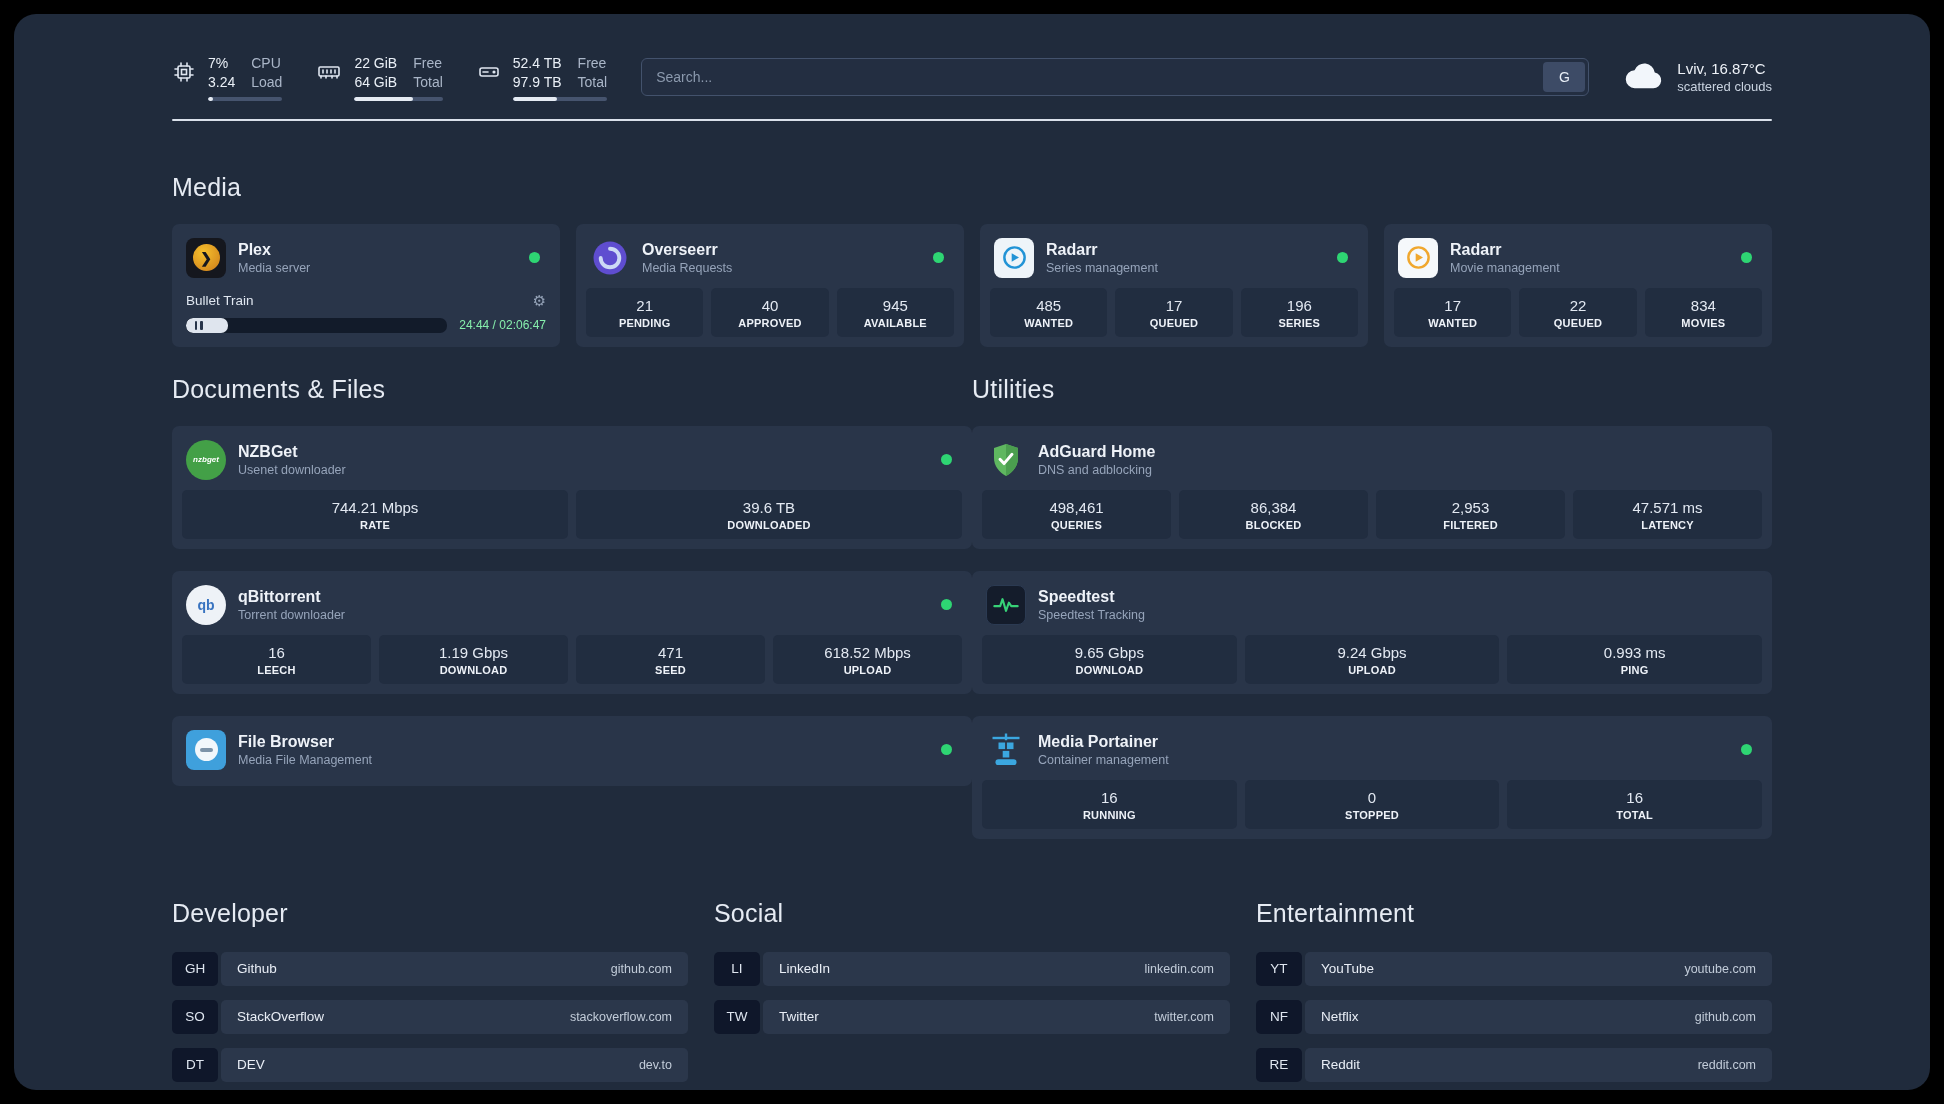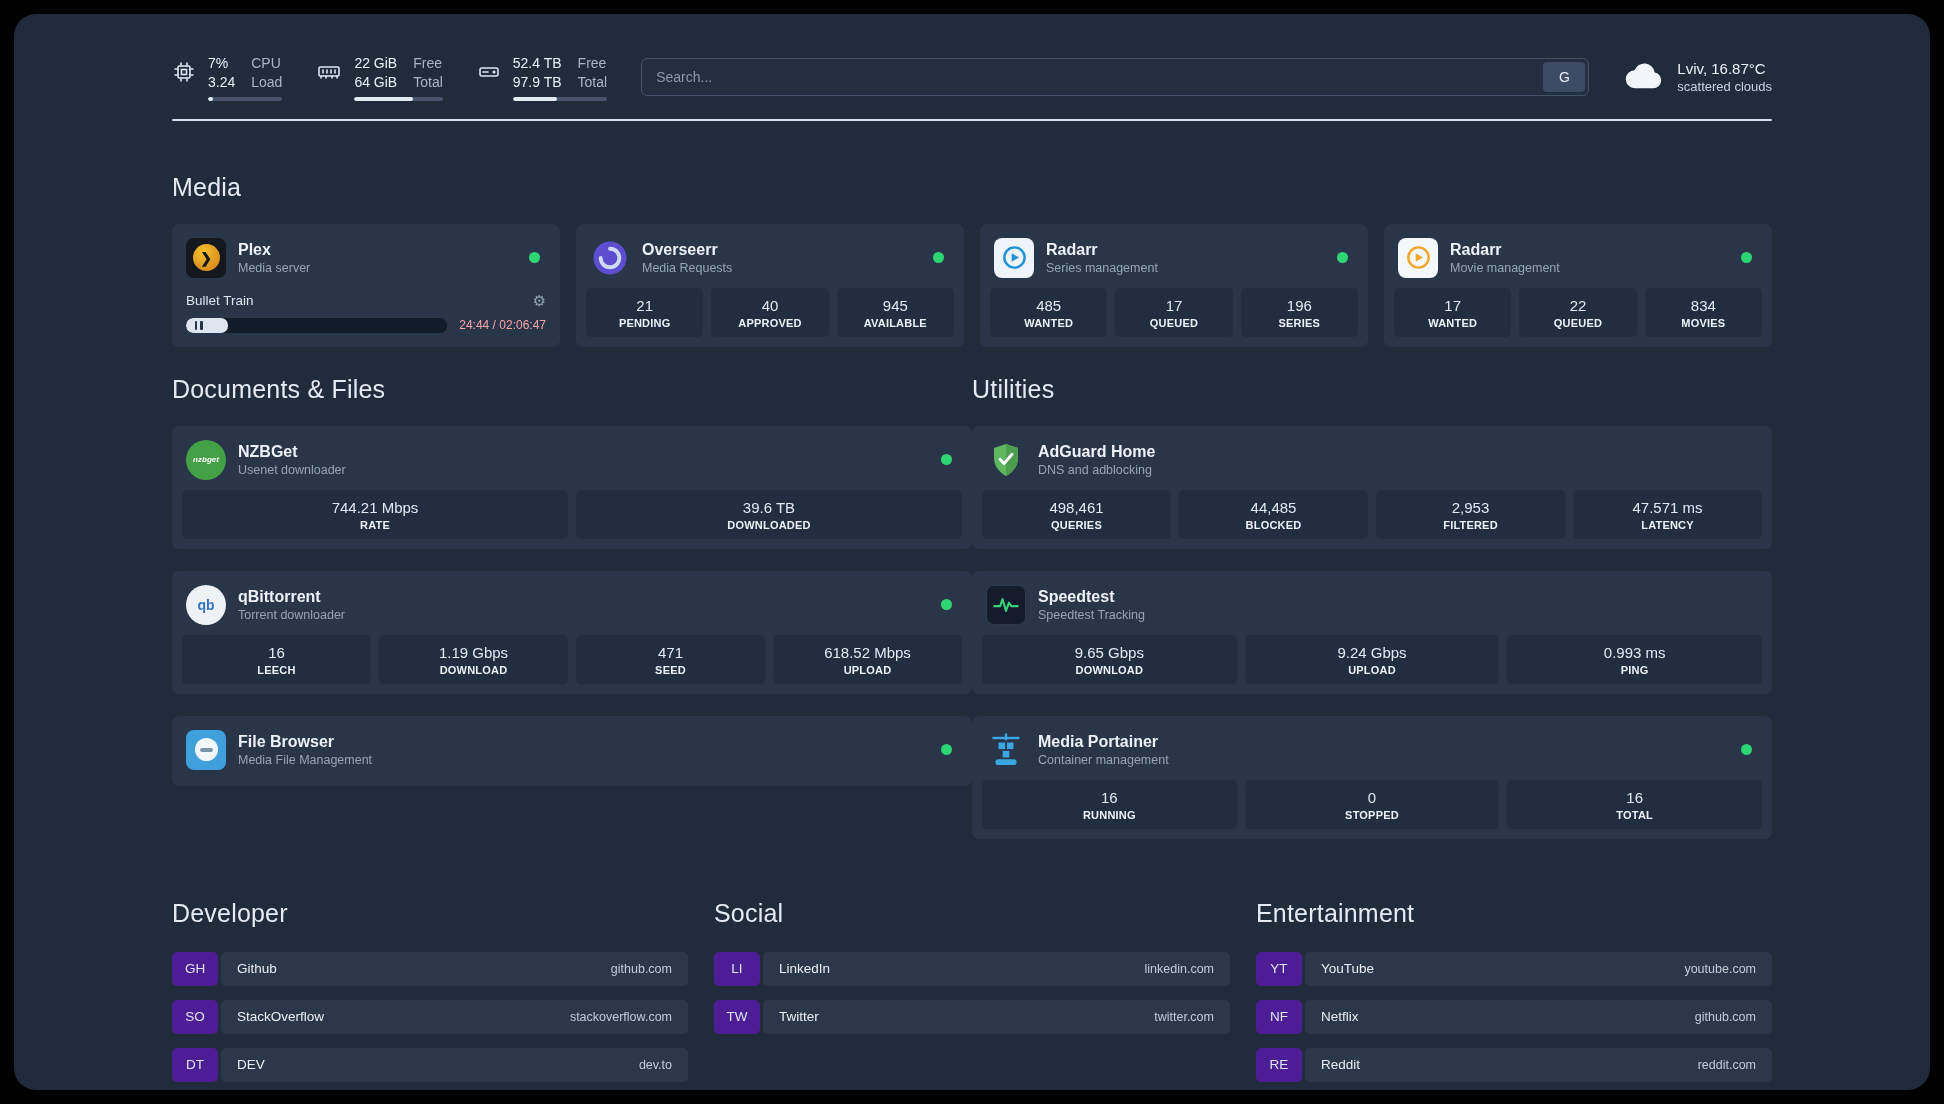--- a/index.html
+++ b/index.html
@@ -68,37 +68,37 @@
   
   .player { margin-top:2px; padding:4px 4px 2px; }
   .player-top { display:flex; align-items:center; justify-content:space-between; }
   .track { color:#dfe6f0; font-size:13.5px; }
   .gear { color:#93a1b6; font-size:15px; cursor:pointer; }
   .player-bar-row { display:flex; align-items:center; margin-top:8px; }
   .player-bar { flex:1; height:15px; background:#121b2a; border-radius:7px; overflow:hidden; cursor:pointer; }
   .played { height:100%; background:#dfe5ee; border-radius:7px; display:flex; align-items:center; padding-left:7px; }
   .pause { display:flex; align-items:center; cursor:pointer; }
   .pause i { width:2.5px; height:9px; background:#27344a; display:inline-block; margin:0 1.5px; border-radius:1px; }
-  .ptime { color:#fca5a5; font-size:12px; margin-left:12px; white-space:nowrap; }
+  .ptime { color:#86efac; font-size:12px; margin-left:12px; white-space:nowrap; }
 
   
   .plex-circle { width:27px; height:27px; border-radius:50%;
     background:radial-gradient(circle at 38% 32%, #f7c12d, #cc7b19);
     color:#15171e; font-weight:700; display:flex; align-items:center; justify-content:center; font-size:14px; }
   .nzb-text { color:#fff; font-size:8px; font-weight:700; font-style:italic; }
   .qb-text { color:#3873c0; font-size:14px; font-weight:700; }
   .fb-inner { width:23px; height:23px; border-radius:50%; background:#f2f7fb; position:relative; }
   .fb-inner::after { content:""; position:absolute; left:5px; top:9.5px; width:13px; height:4px; border-radius:2px; background:#7d93a8; }
 
   
   .bookmarks { margin-top:60px; display:grid; grid-template-columns:repeat(3,1fr); gap:26px; }
   .bm-col-title { margin-bottom:24px; }
   .bm-list { display:flex; flex-direction:column; gap:14px; }
   .bm-row { display:flex; align-items:stretch; gap:3px; height:34px; cursor:pointer; }
-  .bm-abbr { width:46px; background:#4c1d95; border-radius:5px; color:#dfe6f0; font-size:13.5px;
+  .bm-abbr { width:46px; background:#0f172a; border-radius:5px; color:#dfe6f0; font-size:13.5px;
     display:flex; align-items:center; justify-content:center; flex:none; }
   .bm-bar { flex:1; background:#2b374b; border-radius:5px; display:flex; align-items:center;
     justify-content:space-between; padding:12px 16px; }
   .bm-name { color:#e9eef6; font-size:13.5px; }
   .bm-url { color:#c2ccd9; font-size:12.5px; }
 </style>
 </head>
 <body>
 
 <div class="page">
@@ -418,21 +418,21 @@
               <div class="svc-name">AdGuard Home</div>
               <div class="svc-sub">DNS and adblocking</div>
             </div>
           </div>
           <div class="tiles">
             <div class="tile">
               <div class="tile-value">498,461</div>
               <div class="tile-label">QUERIES</div>
             </div>
             <div class="tile">
-              <div class="tile-value">44,485</div>
+              <div class="tile-value">86,384</div>
               <div class="tile-label">BLOCKED</div>
             </div>
             <div class="tile">
               <div class="tile-value">2,953</div>
               <div class="tile-label">FILTERED</div>
             </div>
             <div class="tile">
               <div class="tile-value">47.571 ms</div>
               <div class="tile-label">LATENCY</div>
             </div>

